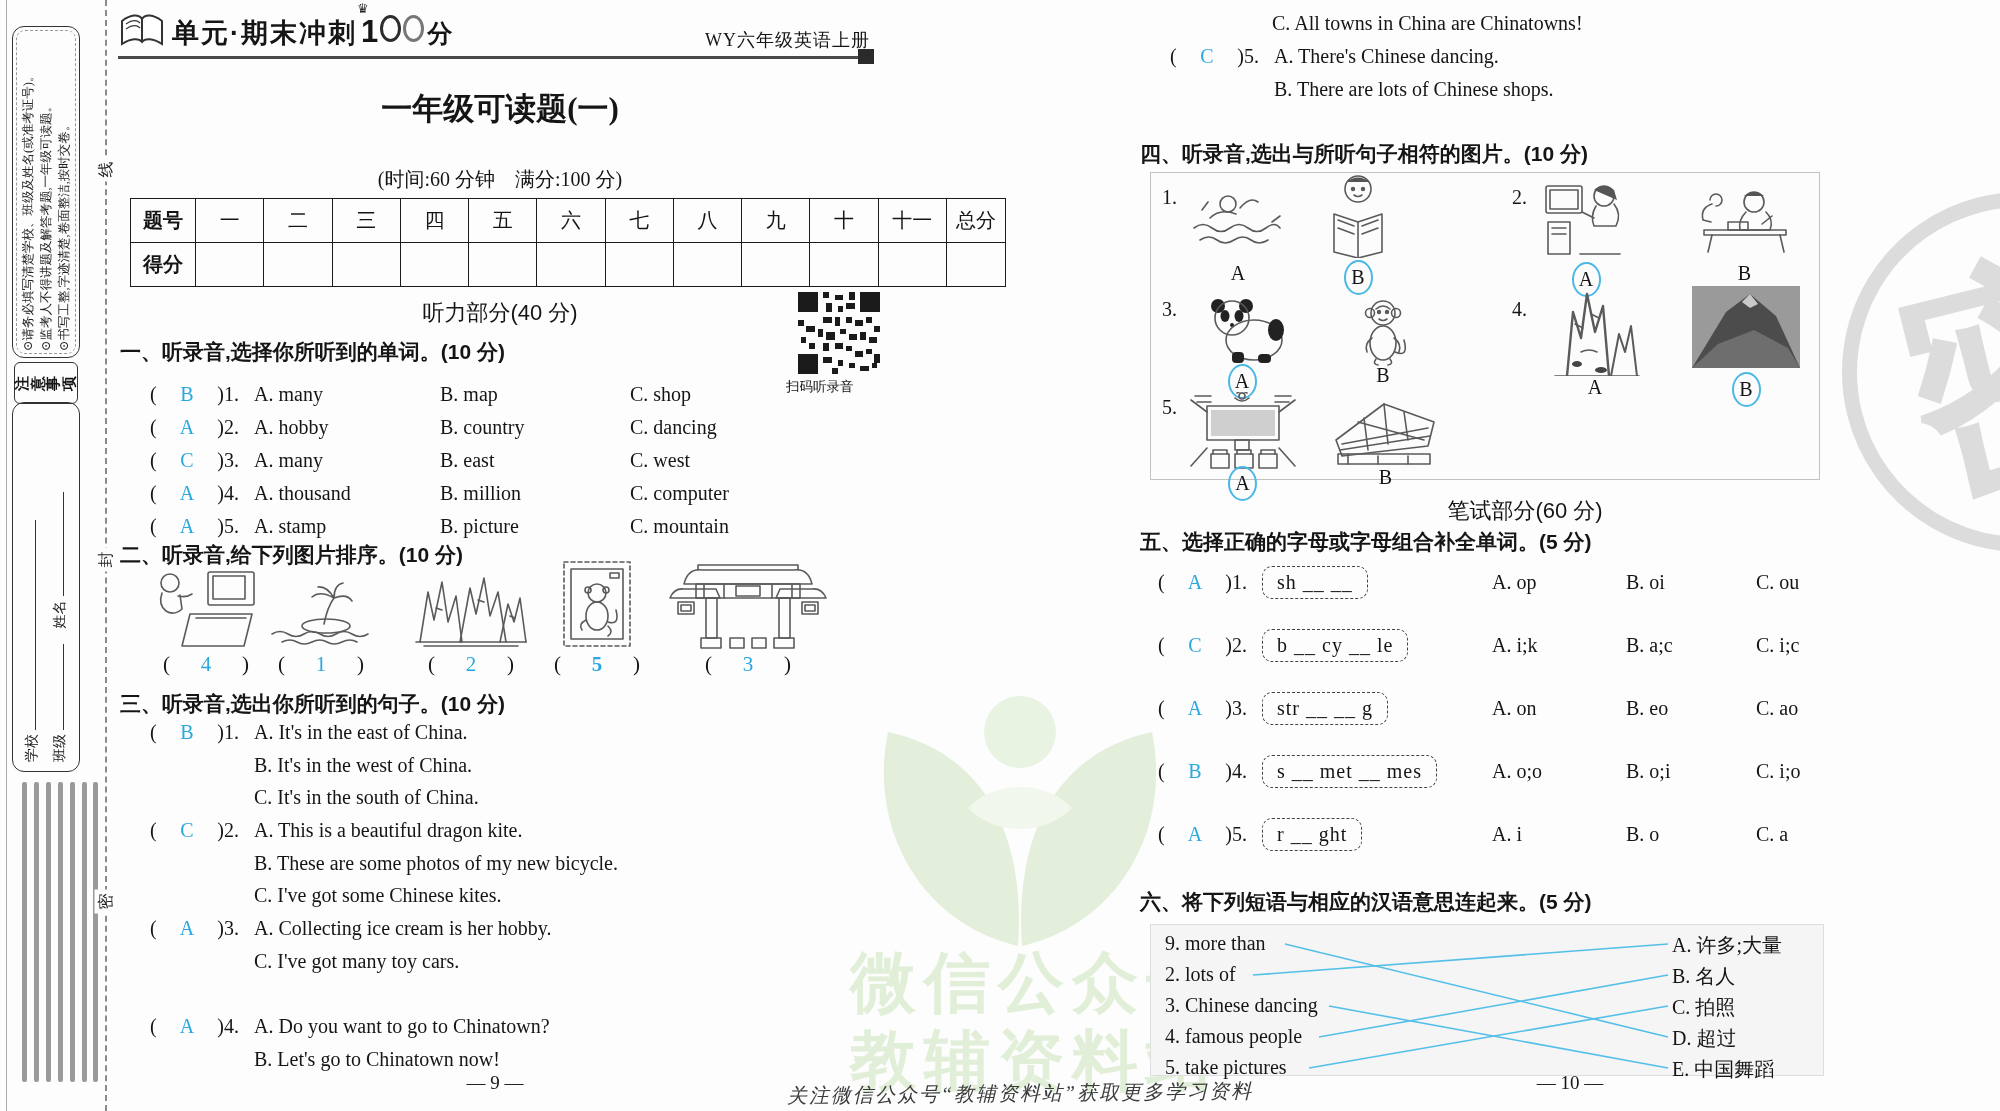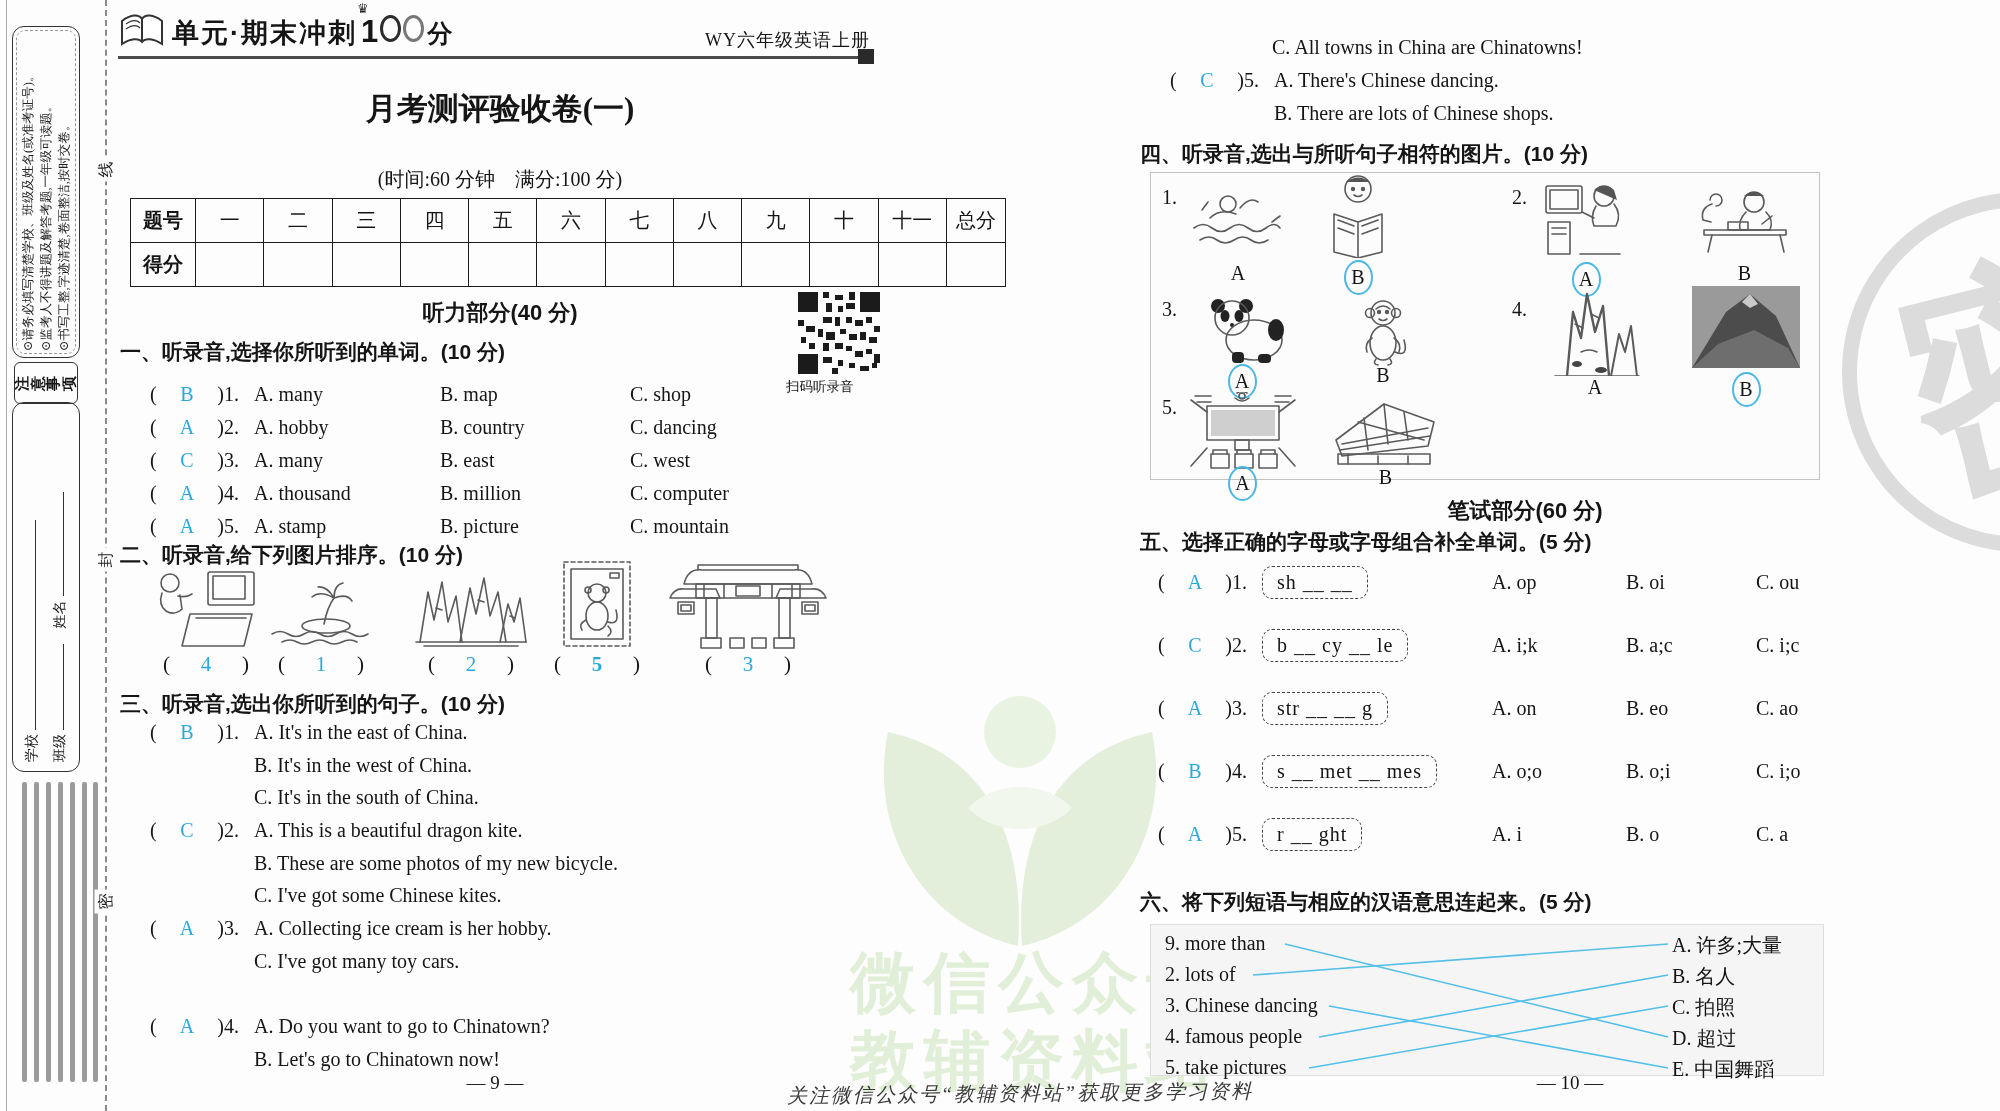--- a/index.html
+++ b/index.html
@@ -51,21 +51,21 @@
   .hrule{left:118px;top:56px;width:756px;height:2.5px;background:#4a4a4a;z-index:2;}
   .hsq{left:858px;top:49px;width:16px;height:15px;background:#2a2a2a;z-index:2;}
 
   
   .title{left:115px;top:88px;width:770px;text-align:center;font-size:31px;font-weight:bold;z-index:2;}
   .subtitle{left:115px;top:166px;width:770px;text-align:center;font-size:20px;z-index:2;}
   table.score{position:absolute;left:130px;top:198px;width:876px;border-collapse:collapse;z-index:2;
               font-family:"Liberation Sans","DejaVu Sans",sans-serif;font-size:20px;table-layout:fixed;}
   table.score td{border:1px solid #1c1c1c;height:43px;text-align:center;padding:0;}
   td.thd{font-weight:bold;width:64px;}
-  .part-title{width:770px;text-align:center;font-size:22px;font-weight:bold;z-index:2;
+  .part-title{width:770px;text-align:center;font-size:22px;font-weight:normal;z-index:2;
               font-family:"Liberation Sans","DejaVu Sans",sans-serif;}
   .qr{left:798px;top:292px;width:82px;height:82px;z-index:2;}
   .qr-cap{left:786px;top:378px;width:106px;text-align:left;font-size:13.5px;z-index:2;
           font-family:"Liberation Sans","DejaVu Sans",sans-serif;}
   .sec-h{font-family:"Liberation Sans","DejaVu Sans",sans-serif;font-weight:bold;font-size:21px;z-index:2;white-space:nowrap;}
   .q-row{left:150px;height:28px;display:flex;align-items:baseline;font-size:20px;z-index:2;white-space:nowrap;}
   .br{display:inline-flex;width:74px;justify-content:space-between;}
   .ansb{color:#29a8df;}
   .qn{display:inline-block;width:30px;}
   .oa{display:inline-block;width:186px;}
@@ -74,21 +74,21 @@
   .img2 svg, .img4 svg{stroke:#5a5a5a;fill:none;stroke-width:1.6;stroke-linecap:round;stroke-linejoin:round;}
   .a2row{z-index:2;font-size:21px;display:flex;justify-content:space-between;width:86px;}
   .a2row .ansb{font-size:21px;}
   .bold5{font-weight:bold;}
   .s3{left:150px;font-size:20px;z-index:2;line-height:32.6px;white-space:nowrap;}
   .s3h{display:flex;align-items:baseline;}
   .s3o{margin-left:104px;}
   .pgnum{font-size:19px;z-index:2;text-align:center;width:150px;}
 
   
-  .rp{z-index:2;margin-top:24px;}
+  .rp{z-index:2;}
   .s4panel{left:1150px;top:172px;width:668px;height:306px;border:1px solid #c2c2c2;background:#fcfcfc;z-index:1;}
   .s4num{font-size:20px;z-index:2;}
   .s4lab{z-index:2;text-align:center;font-size:20px;}
   .circ{display:inline-flex;width:25px;height:31px;border:2px solid #49b8e6;border-radius:50%;
         align-items:center;justify-content:center;}
   .img4{z-index:2;}
   .s5row{left:1158px;display:flex;align-items:center;font-size:20px;z-index:2;white-space:nowrap;}
   .wordcol{display:inline-block;width:230px;}
   .wordbox{display:inline-block;border:1.6px dashed #444;border-radius:10px;padding:4px 14px;letter-spacing:1px;}
   .wa{display:inline-block;width:134px;}
@@ -173,21 +173,21 @@
     <span class="brand-pre">单元·期末冲刺</span>
     <span class="brand-one"><span class="crown">♛</span><span>1</span></span>
     <span class="ring"></span>
     <span class="ring ring2"></span>
     <span class="brand-fen">分</span>
   </div>
   <div class="ab edition">WY六年级英语上册</div>
   <div class="ab hrule"></div>
   <div class="ab hsq"></div>
 
-  <div class="ab title">月考测评验收卷(一)</div>
+  <div class="ab title">一年级可读题(一)</div>
   <div class="ab subtitle">(时间:60 分钟　满分:100 分)</div>
 
   <table class="score">
     <tbody>
         <tr>
       <td class="thd">题号</td>
       <td>一</td>
       <td>二</td>
       <td>三</td>
       <td>四</td>

